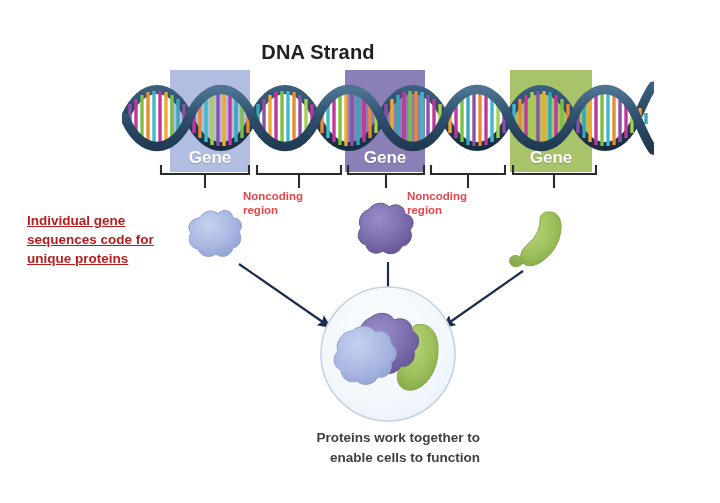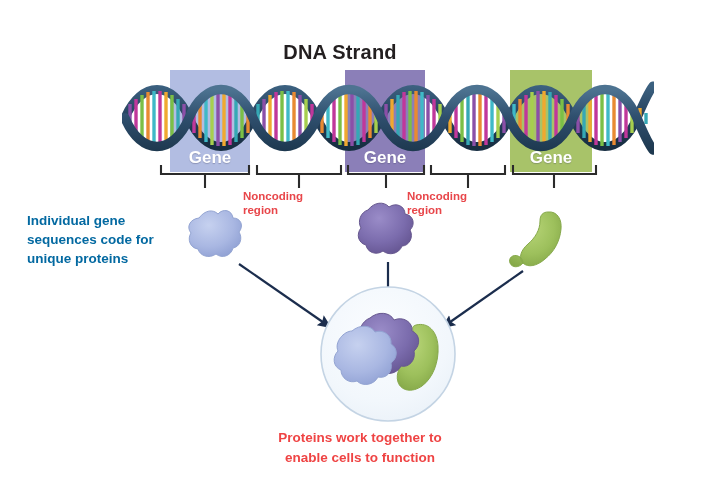--- a/index.html
+++ b/index.html
@@ -10,33 +10,32 @@
   }
   #stage{position:absolute;left:0;top:0;width:720px;height:503px;}
   #svgroot{position:absolute;left:0;top:0;}
 
   .txt{position:absolute;margin:0;white-space:pre;}
 
   #title{
     left:0;top:41px;width:636px;text-align:center;
     font-size:20px;font-weight:bold;color:#231f20;
     letter-spacing:.2px;
-    padding-left:22px;
   }
   #left-note{
     left:27px;top:211px;width:165px;text-align:left;
-    font-size:13.5px;font-weight:bold;color:#0369a1;line-height:1.42;
+    font-size:13.5px;font-weight:bold;color:#b91c1c;line-height:1.42;text-decoration:underline;
   }
   #proteins-label{
     left:600px;top:222px;width:115px;text-align:left;
     font-size:20px;font-weight:bold;color:#231f20;
   }
   #caption{
-    left:240px;top:428px;width:240px;text-align:center;
-    font-size:13.5px;font-weight:bold;color:#ef4444;line-height:1.45;
+    left:240px;top:428px;width:240px;text-align:right;
+    font-size:13.5px;font-weight:bold;color:#404040;line-height:1.45;
   }
   .nc-label{
     font-size:11.5px;font-weight:bold;color:#e8464a;
     text-align:left;line-height:1.2;
   }
   #nc1{left:243px;top:190px;width:110px;}
   #nc2{left:407px;top:190px;width:110px;}
 
   .gene-label{
     position:absolute;text-align:center;white-space:pre;

